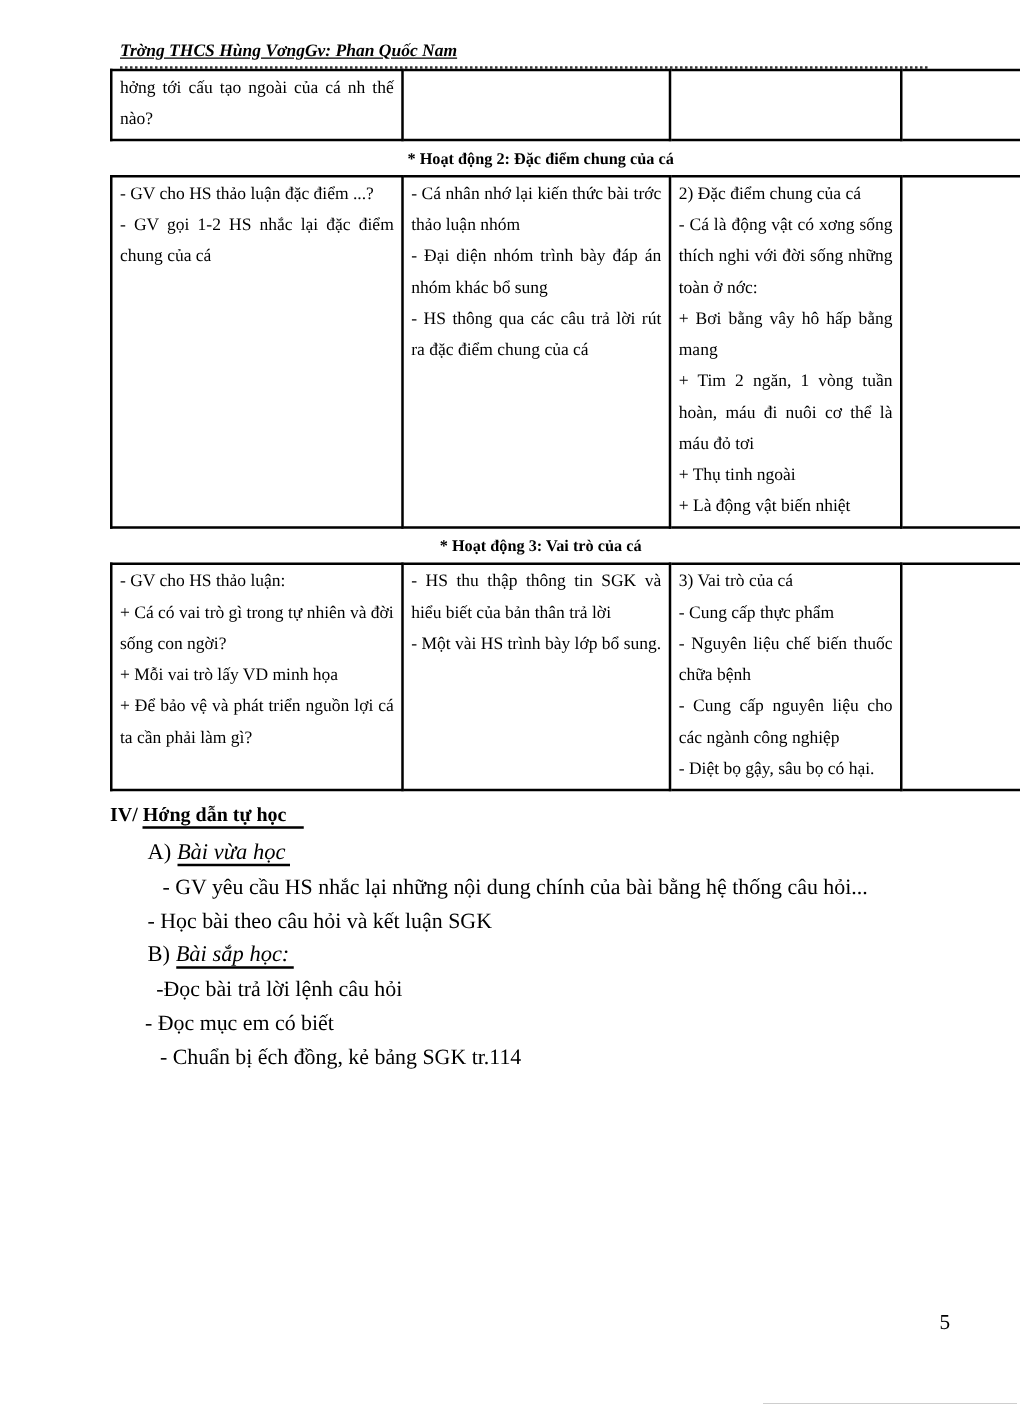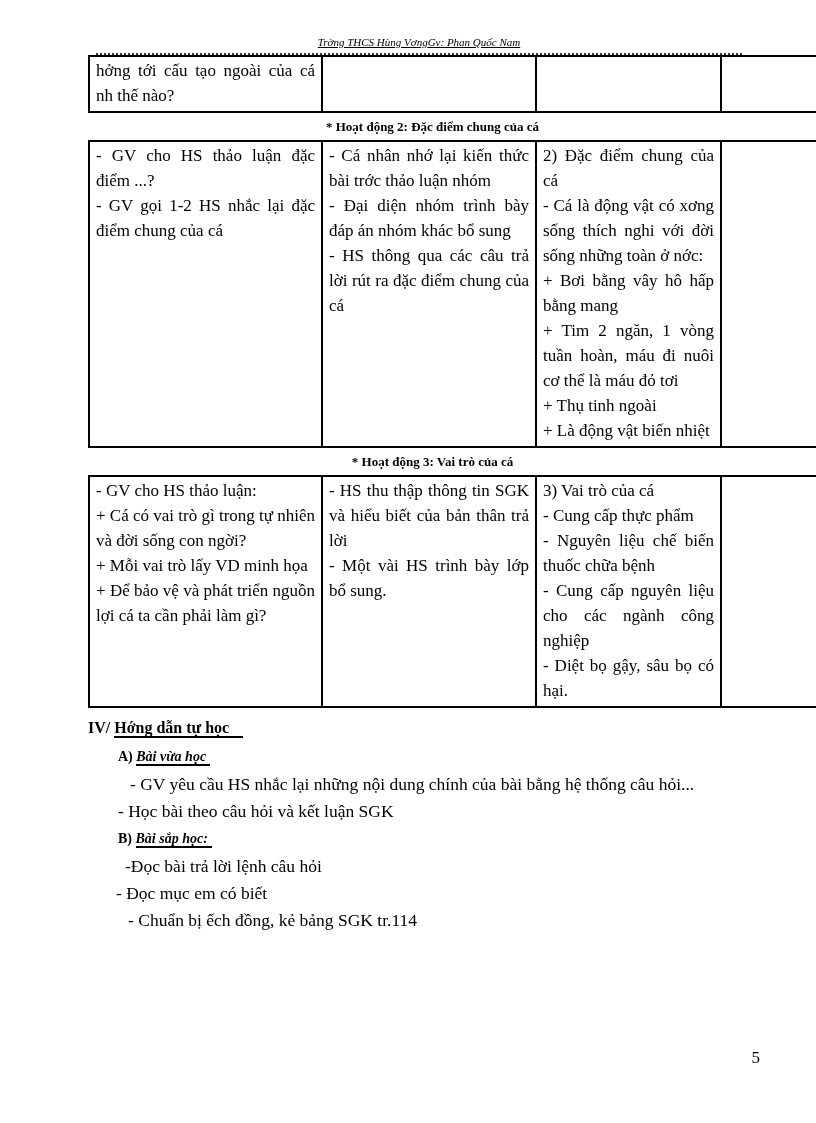--- a/index.html
+++ b/index.html
@@ -7,52 +7,53 @@
     position:relative;
     width:816px;height:1123px;
     background:#ffffff;
     font-family:"Liberation Serif","DejaVu Serif",serif;
     color:#000;
     overflow:hidden;
   }
   
   .hdr{
     position:absolute;top:33px;left:96px;width:646px;
-    display:flex;justify-content:center;
-    font-style:italic;font-size:11px;line-height:18px;
+    display:flex;justify-content:flex-start;
+    font-style:italic;font-size:14px;line-height:18px;
     border-bottom:2px dotted #333;
     padding-bottom:2px;
+    font-weight:bold;
   }
   .hdr span{text-decoration:underline;}
   
   table.doc{
     border-collapse:collapse;table-layout:fixed;
     width:689px;margin-left:88px;
   }
   table.doc td{
     border:2px solid #000;
     vertical-align:top;
     padding:1px 6px 3px 6px;
   }
   td.c1{width:219px;} td.c2{width:200px;} td.c3{width:171px;} td.c4{width:99px;}
   table.doc p{
     margin:0;
-    font-size:17px;line-height:25px;
+    font-size:14px;line-height:25px;
     text-align:justify;
   }
   .tbl1{margin-top:55px;}
   .act-head{
     width:689px;margin:1px 0 1px 88px;
     text-align:center;font-weight:bold;font-size:13px;line-height:25px;
   }
   
   .sec4{margin:6px 0 0 88px;font-size:17.5px;line-height:27px;}
   .iv-line{font-weight:bold;font-size:16px;margin-bottom:2px;}
   .iv-title{border-bottom:2px solid #000;padding-right:14px;}
-  .sub-head{font-weight:bold;font-style:italic;font-size:14px;margin-left:30px;margin-bottom:1px;}
+  .sub-head{font-weight:normal;font-style:italic;font-size:18px;margin-left:30px;margin-bottom:1px;}
   .sub-head .ul{border-bottom:2px solid #000;padding-right:4px;}
   .sub-head .lbl{font-style:normal;}
   .line-a1{margin-left:42px;}
   .line-a2{margin-left:30px;}
   .line-b1{margin-left:37px;}
   .line-b2{margin-left:28px;}
   .line-b3{margin-left:40px;}
   .pageno{
     position:absolute;right:56px;top:1048px;
     font-size:17px;

